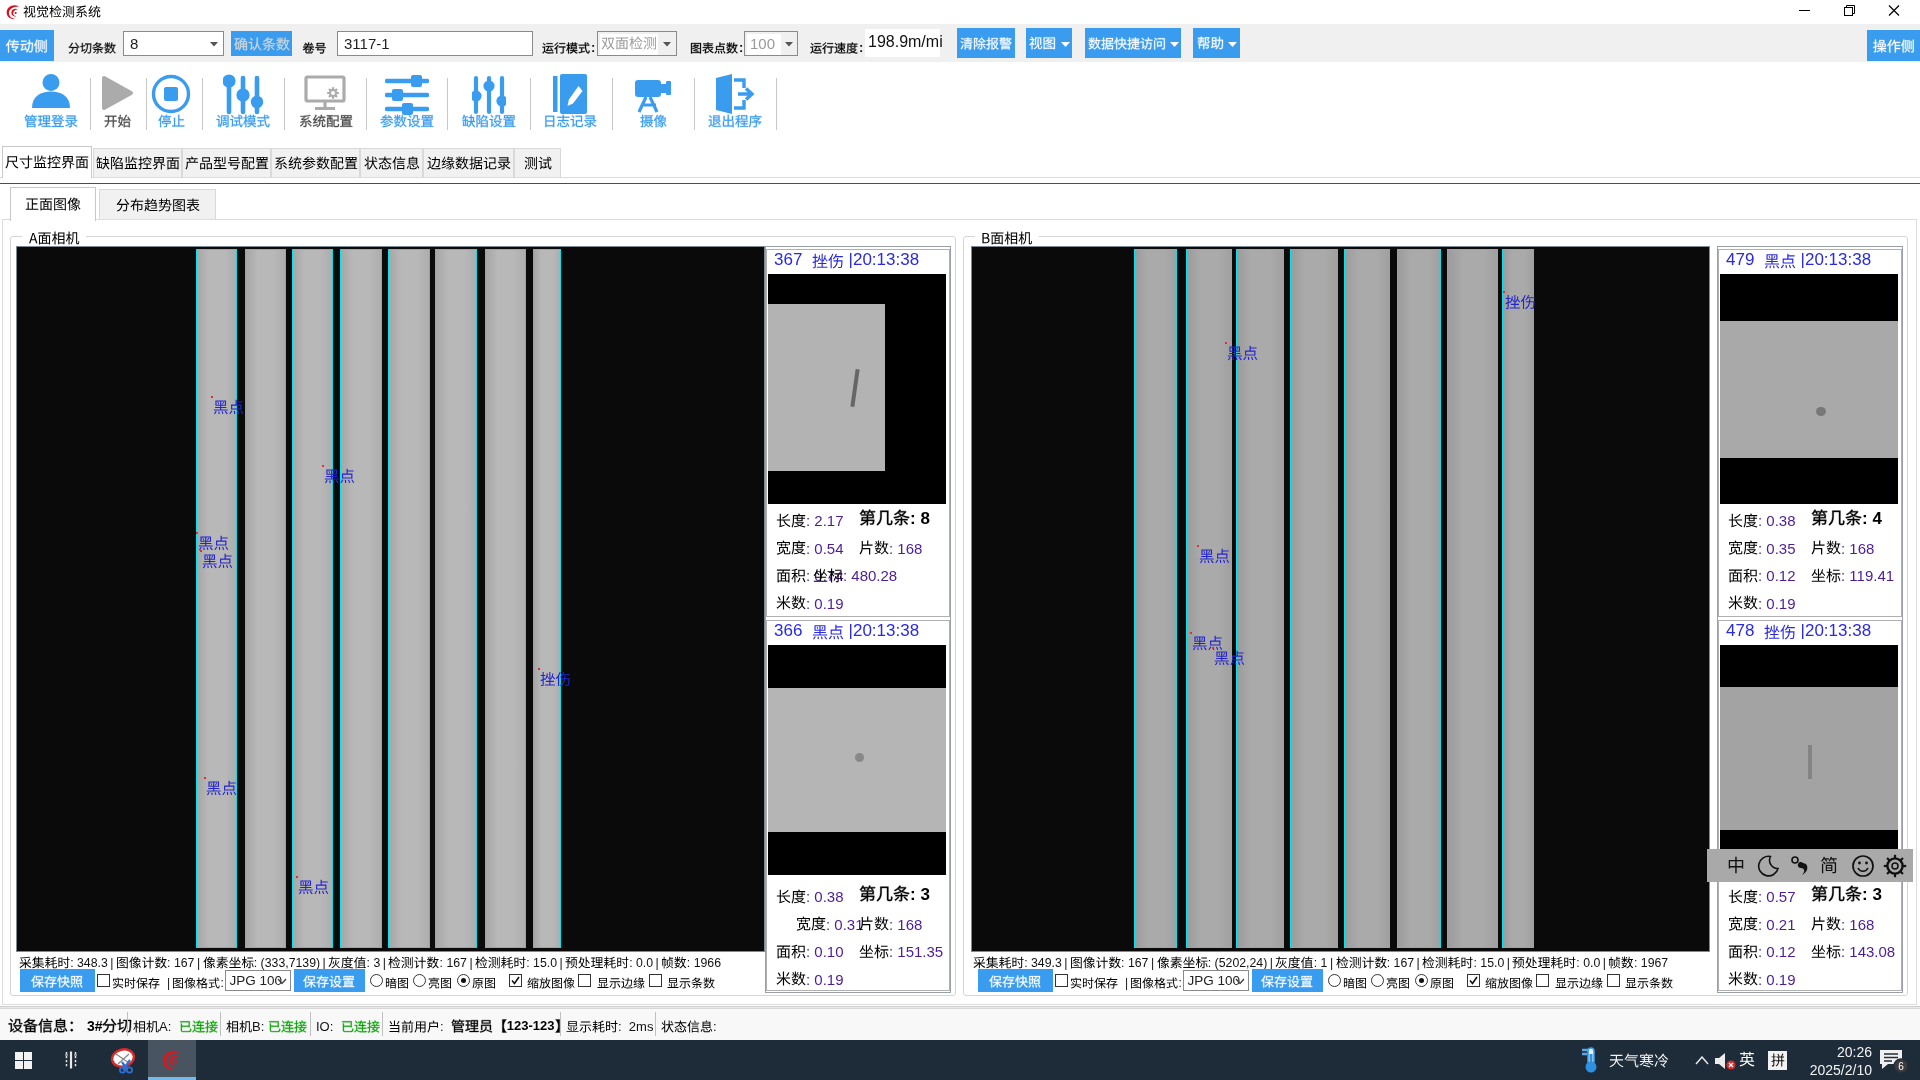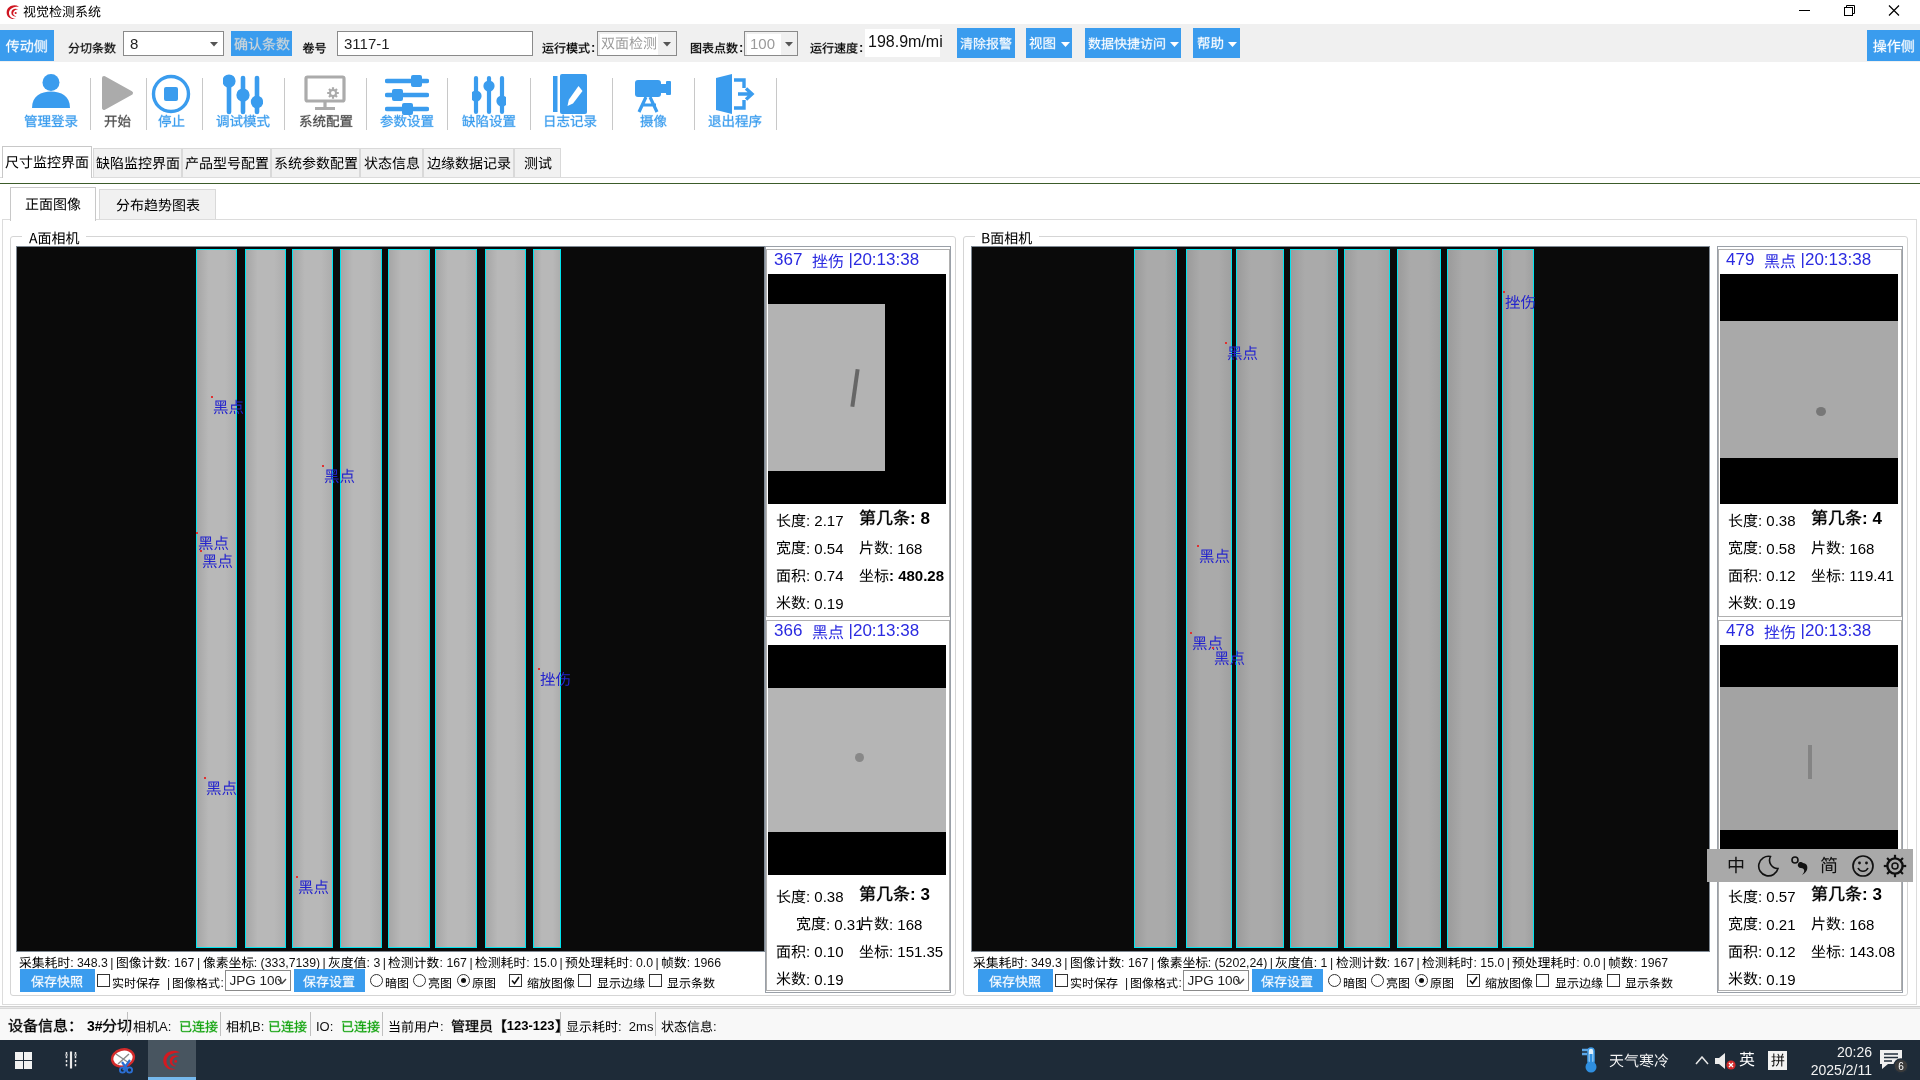--- a/index.html
+++ b/index.html
@@ -1,19 +1,19 @@
 <!DOCTYPE html>
 <html><head><meta charset="utf-8"><style>
 *{margin:0;padding:0;box-sizing:border-box}
 html,body{width:1920px;height:1080px;overflow:hidden;background:#fff;font-family:"Liberation Sans",sans-serif}
 body>div,div{position:absolute}
 svg{display:inline-block}
 .z{vertical-align:-0.117em;fill:currentColor;overflow:visible}
 .z.b{stroke:currentColor;stroke-width:24}
-.bl15{font-size:15px;color:#000000}
+.bl15{font-size:15px;color:#4c1d95}
 .bl13{font-size:13px;color:#111;font-weight:bold}
 .bl13n{font-size:13px;color:#111}
 .bl12{font-size:12px;color:#111}
 .sl{font-size:12.3px;color:#111}
 </style></head>
 <body>
 <svg width="0" height="0" style="position:absolute">
     <defs>
       <path id="g0" d="M450 -791V-259H523V-725H832V-259H907V-791ZM154 -804C190 -765 229 -710 247 -673L308 -713C290 -748 250 -800 211 -838ZM637 -649V-454C637 -297 607 -106 354 25C369 37 393 65 402 81C552 2 631 -105 671 -214V-20C671 47 698 65 766 65H857C944 65 955 24 965 -133C946 -138 921 -148 902 -163C898 -19 893 8 858 8H777C749 8 741 0 741 -28V-276H690C705 -337 709 -397 709 -452V-649ZM63 -668V-599H305C247 -472 142 -347 39 -277C50 -263 68 -225 74 -204C113 -233 152 -269 190 -310V79H261V-352C296 -307 339 -250 359 -219L407 -279C388 -301 318 -381 280 -422C328 -490 369 -566 397 -644L357 -671L343 -668Z"></path>
       <path id="g1" d="M411 -814C444 -767 478 -705 492 -664L560 -690C545 -731 509 -792 475 -837ZM543 -199V-34C543 41 568 61 665 61C686 61 816 61 837 61C916 61 937 33 946 -81C925 -85 895 -97 879 -108C875 -17 869 -5 830 -5C801 -5 694 -5 672 -5C626 -5 618 -9 618 -34V-199ZM457 -389V-284C457 -190 432 -63 73 25C91 40 113 67 122 84C492 -18 534 -165 534 -282V-389ZM207 -501V-141H283V-434H715V-138H794V-501ZM156 -788C192 -750 231 -698 251 -661H84V-460H159V-594H844V-460H922V-661H746C781 -703 820 -756 852 -804L774 -831C748 -781 703 -710 665 -661H274L323 -685C303 -723 258 -779 219 -818Z"></path>
@@ -610,21 +610,21 @@
     </svg><span class="bl15">: 0.19</span></div>
 <div class="" style="left:859px;top:509px;width:90px;height:22px;"><svg class="z b" style="width:51.0px;height:17px;" viewBox="0 -880 3000 1000">
       <use href="#g95" x="0"></use>
       <use href="#g96" x="1000"></use>
       <use href="#g11" x="2000"></use>
     </svg><span style="font-size:17px;font-weight:bold">: 8</span></div>
 <div class="" style="left:859px;top:539.5px;width:90px;height:20px;"><svg class="z" style="width:30.0px;height:15px;" viewBox="0 -880 2000 1000">
       <use href="#g97" x="0"></use>
       <use href="#g12" x="1000"></use>
     </svg><span class="bl15">: 168</span></div>
-<div class="" style="left:859px;top:567px;width:90px;height:20px;font-weight:bold;"><svg class="z" style="width:30.0px;height:15px;" viewBox="0 -880 2000 1000">
+<div class="" style="left:813px;top:567px;width:90px;height:20px;"><svg class="z" style="width:30.0px;height:15px;" viewBox="0 -880 2000 1000">
       <use href="#g98" x="0"></use>
       <use href="#g99" x="1000"></use>
     </svg><span class="bl15">: 480.28</span></div>
 <div class="" style="left:766px;top:620px;width:184px;height:371px;background:#fff;border:1px solid #b0b0b0;"></div>
 <div class="" style="left:774px;top:623px;width:174px;height:20px;color:#2a2ae0;white-space:nowrap;"><span style="font-size:17px;font-family:'Liberation Sans';position:relative;top:-2px">366&nbsp; </span><svg class="z" style="width:32.0px;height:16px;" viewBox="0 -880 2000 1000">
       <use href="#g88" x="0"></use>
       <use href="#g25" x="1000"></use>
     </svg><span style="font-size:17px;position:relative;top:-2px"> |20:13:38</span></div>
 <div class="" style="left:768px;top:645px;width:178px;height:230px;background:#000;"></div>
 <div class="" style="left:768px;top:688px;width:178px;height:144px;background:#b5b5b5;"></div>
@@ -667,21 +667,21 @@
 <div class="" style="left:1720px;top:274px;width:178px;height:230px;background:#000;"></div>
 <div class="" style="left:1720px;top:321px;width:178px;height:137px;background:#a9a9a9;"></div>
 <div class="" style="left:1816px;top:407px;width:10px;height:9px;background:#777;border-radius:50%;"></div>
 <div class="" style="left:1728px;top:512px;width:90px;height:20px;"><svg class="z" style="width:30.0px;height:15px;" viewBox="0 -880 2000 1000">
       <use href="#g91" x="0"></use>
       <use href="#g27" x="1000"></use>
     </svg><span class="bl15">: 0.38</span></div>
 <div class="" style="left:1728px;top:539.5px;width:90px;height:20px;"><svg class="z" style="width:30.0px;height:15px;" viewBox="0 -880 2000 1000">
       <use href="#g92" x="0"></use>
       <use href="#g27" x="1000"></use>
-    </svg><span class="bl15">: 0.58</span></div>
+    </svg><span class="bl15">: 0.35</span></div>
 <div class="" style="left:1728px;top:567px;width:90px;height:20px;"><svg class="z" style="width:30.0px;height:15px;" viewBox="0 -880 2000 1000">
       <use href="#g22" x="0"></use>
       <use href="#g93" x="1000"></use>
     </svg><span class="bl15">: 0.12</span></div>
 <div class="" style="left:1728px;top:594.5px;width:90px;height:20px;"><svg class="z" style="width:30.0px;height:15px;" viewBox="0 -880 2000 1000">
       <use href="#g94" x="0"></use>
       <use href="#g12" x="1000"></use>
     </svg><span class="bl15">: 0.19</span></div>
 <div class="" style="left:1811px;top:509px;width:90px;height:22px;"><svg class="z b" style="width:51.0px;height:17px;" viewBox="0 -880 3000 1000">
       <use href="#g95" x="0"></use>
@@ -1071,21 +1071,21 @@
 <circle cx="17" cy="13" r="4.6" fill="#d42b2b"></circle>
     <path d="M15 11 L19 15 M19 11 L15 15" stroke="#fff" stroke-width="1.3"></path>
   </svg>
 <div class="" style="left:1739px;top:1051px;width:20px;height:18px;color:#fff;"><svg class="z" style="width:16.0px;height:16px;" viewBox="0 -880 1000 1000">
       <use href="#g139" x="0"></use>
     </svg></div>
 <div class="" style="left:1768px;top:1051px;width:19px;height:19px;background:#f2f2f2;text-align:center;"><svg class="z" style="width:14.0px;height:14px;margin-top:2px;color:#111" viewBox="0 -880 1000 1000">
       <use href="#g140" x="0"></use>
     </svg></div>
 <div class="" style="left:1797px;top:1044px;width:75px;height:15px;text-align:right;color:#f2f2f2;font-size:14px;">20:26</div>
-<div class="" style="left:1785px;top:1062px;width:87px;height:15px;text-align:right;color:#f2f2f2;font-size:14px;">2025/2/11</div>
+<div class="" style="left:1785px;top:1062px;width:87px;height:15px;text-align:right;color:#f2f2f2;font-size:14px;">2025/2/10</div>
 <svg width="30" height="26" style="position:absolute;left:1878px;top:1048px" viewBox="0 0 30 26">
 <path d="M2 2 H24 V16 H10 L4 21 V16 H2 Z" fill="#f0f0f0"></path>
 <path d="M6 6 H20 M6 9.5 H20 M6 13 H14" stroke="#212e3b" stroke-width="1.6"></path>
 <circle cx="23" cy="18" r="7" fill="#3b3b3b" stroke="#212e3b" stroke-width="1.5"></circle>
 <text x="23" y="22" text-anchor="middle" font-size="10" fill="#fff" font-family="Liberation Sans">6</text>
   </svg>
 <div class="" style="left:1707px;top:849px;width:206px;height:33px;background:#a9a9a9;z-index:9;"></div>
 <div class="" style="left:1712px;top:855px;width:7px;height:21px;"><svg width="7" height="21">
       <path d="M1.5 0 V21 M5 0 V21" stroke="#8a8a8a" stroke-width="1.4"></path>
     </svg></div>

